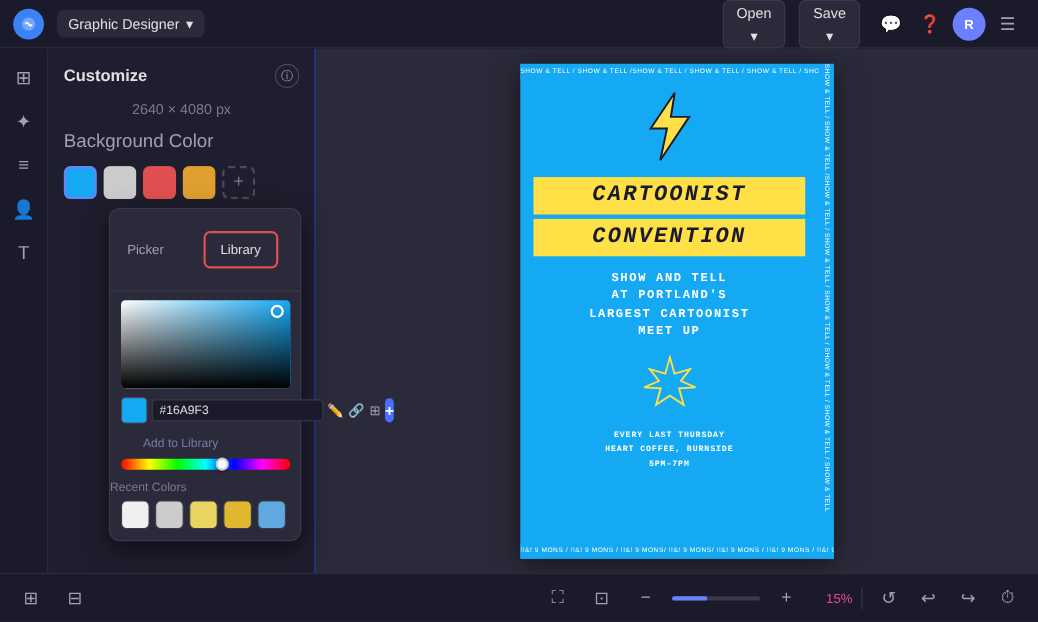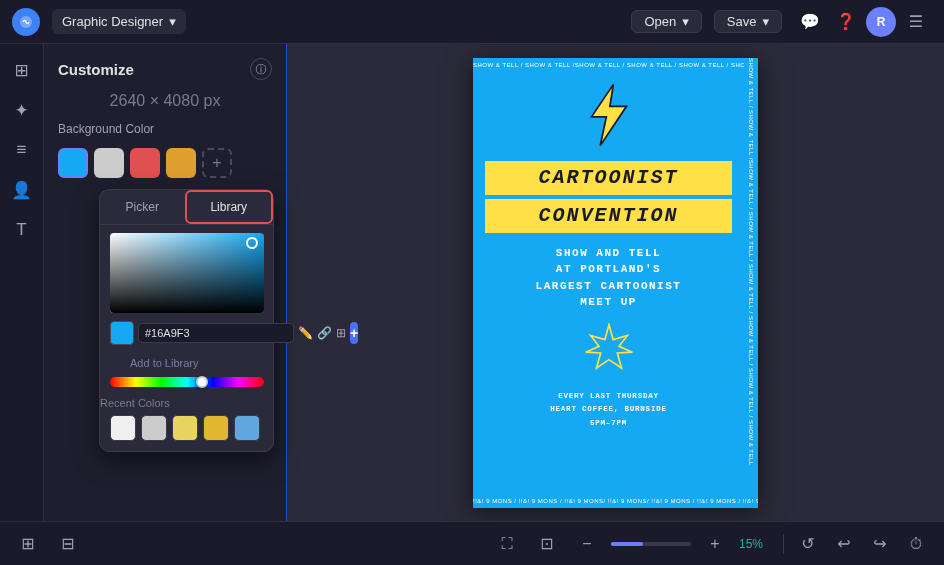--- a/index.html
+++ b/index.html
@@ -53,20 +53,21 @@
       display: flex;
       align-items: center;
       gap: 6px;
       background: #2a2a3a;
       border: 1px solid #3a3a4a;
       color: #e0e0e0;
       font-size: 13px;
       padding: 3px 12px;
       border-radius: 6px;
       cursor: pointer;
+      flex-direction: column;
     }
     .topbar-btn.save-btn {
       background: #2a2a3a;
     }
     .topbar-icons {
       display: flex;
       align-items: center;
       gap: 4px;
     }
     .topbar-icon-btn {
@@ -172,27 +173,27 @@
       border: none;
       border-radius: 8px;
       padding: 10px;
       font-size: 13px;
       font-weight: 600;
       cursor: pointer;
       text-align: center;
       width: 100%;
     }
     .resize-dims {
-      font-size: 16px;
+      font-size: 13px;
       color: #7a7a8a;
       text-align: center;
     }
 
     .bg-color-label {
-      font-size: 12px;
+      font-size: 17px;
       color: #a0a0b0;
     }
     .bg-swatches {
       display: flex;
       gap: 6px;
       align-items: center;
     }
     .swatch {
       width: 30px;
       height: 30px;
@@ -245,21 +246,21 @@
       background: transparent;
       border: none;
     }
     .picker-tab.active {
       color: #e0e0e0;
       border-bottom: 2px solid #4a6eff;
     }
     .picker-tab.library-tab.active {
       border: 2px solid #e05050;
       border-radius: 6px;
-      margin: 0;
+      margin: 20px;
       color: #e0e0e0;
     }
 
     .color-gradient {
       width: 154px;
       height: 80px;
       margin: 0 10px 8px;
       border-radius: 4px;
       position: relative;
       background: linear-gradient(to right, white, #16A9F3);
@@ -569,23 +570,23 @@
       position: relative;
     }
     .zoom-fill {
       height: 4px;
       width: 40%;
       background: #6b7fff;
       border-radius: 2px;
     }
     .zoom-text {
       font-size: 12px;
-      color: #14b8a6;
+      color: #ec4899;
       min-width: 36px;
-      text-align: left;
+      text-align: right;
     }
     .history-btns {
       display: flex;
       gap: 4px;
     }
   </style>
 </head>
 <body>
 
 <div class="topbar">

